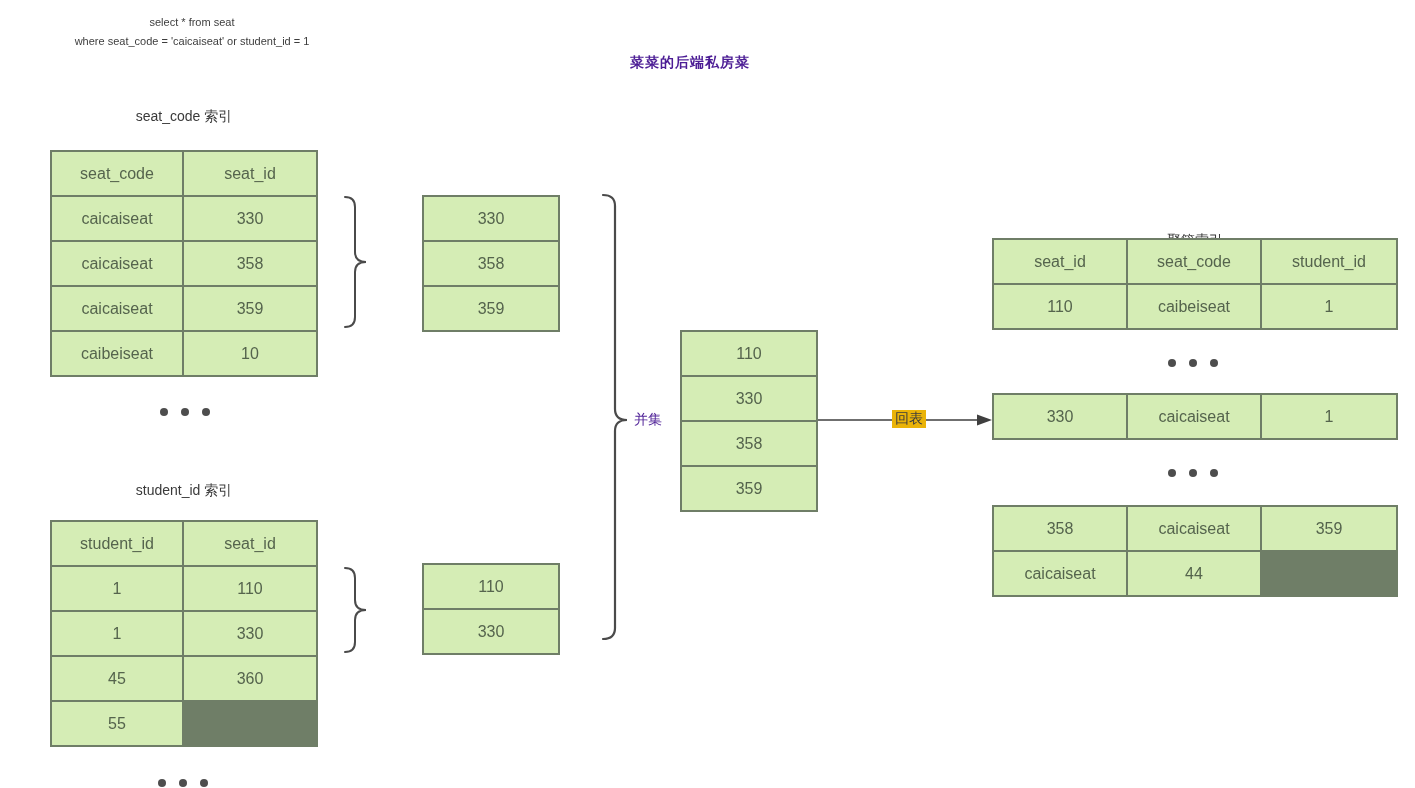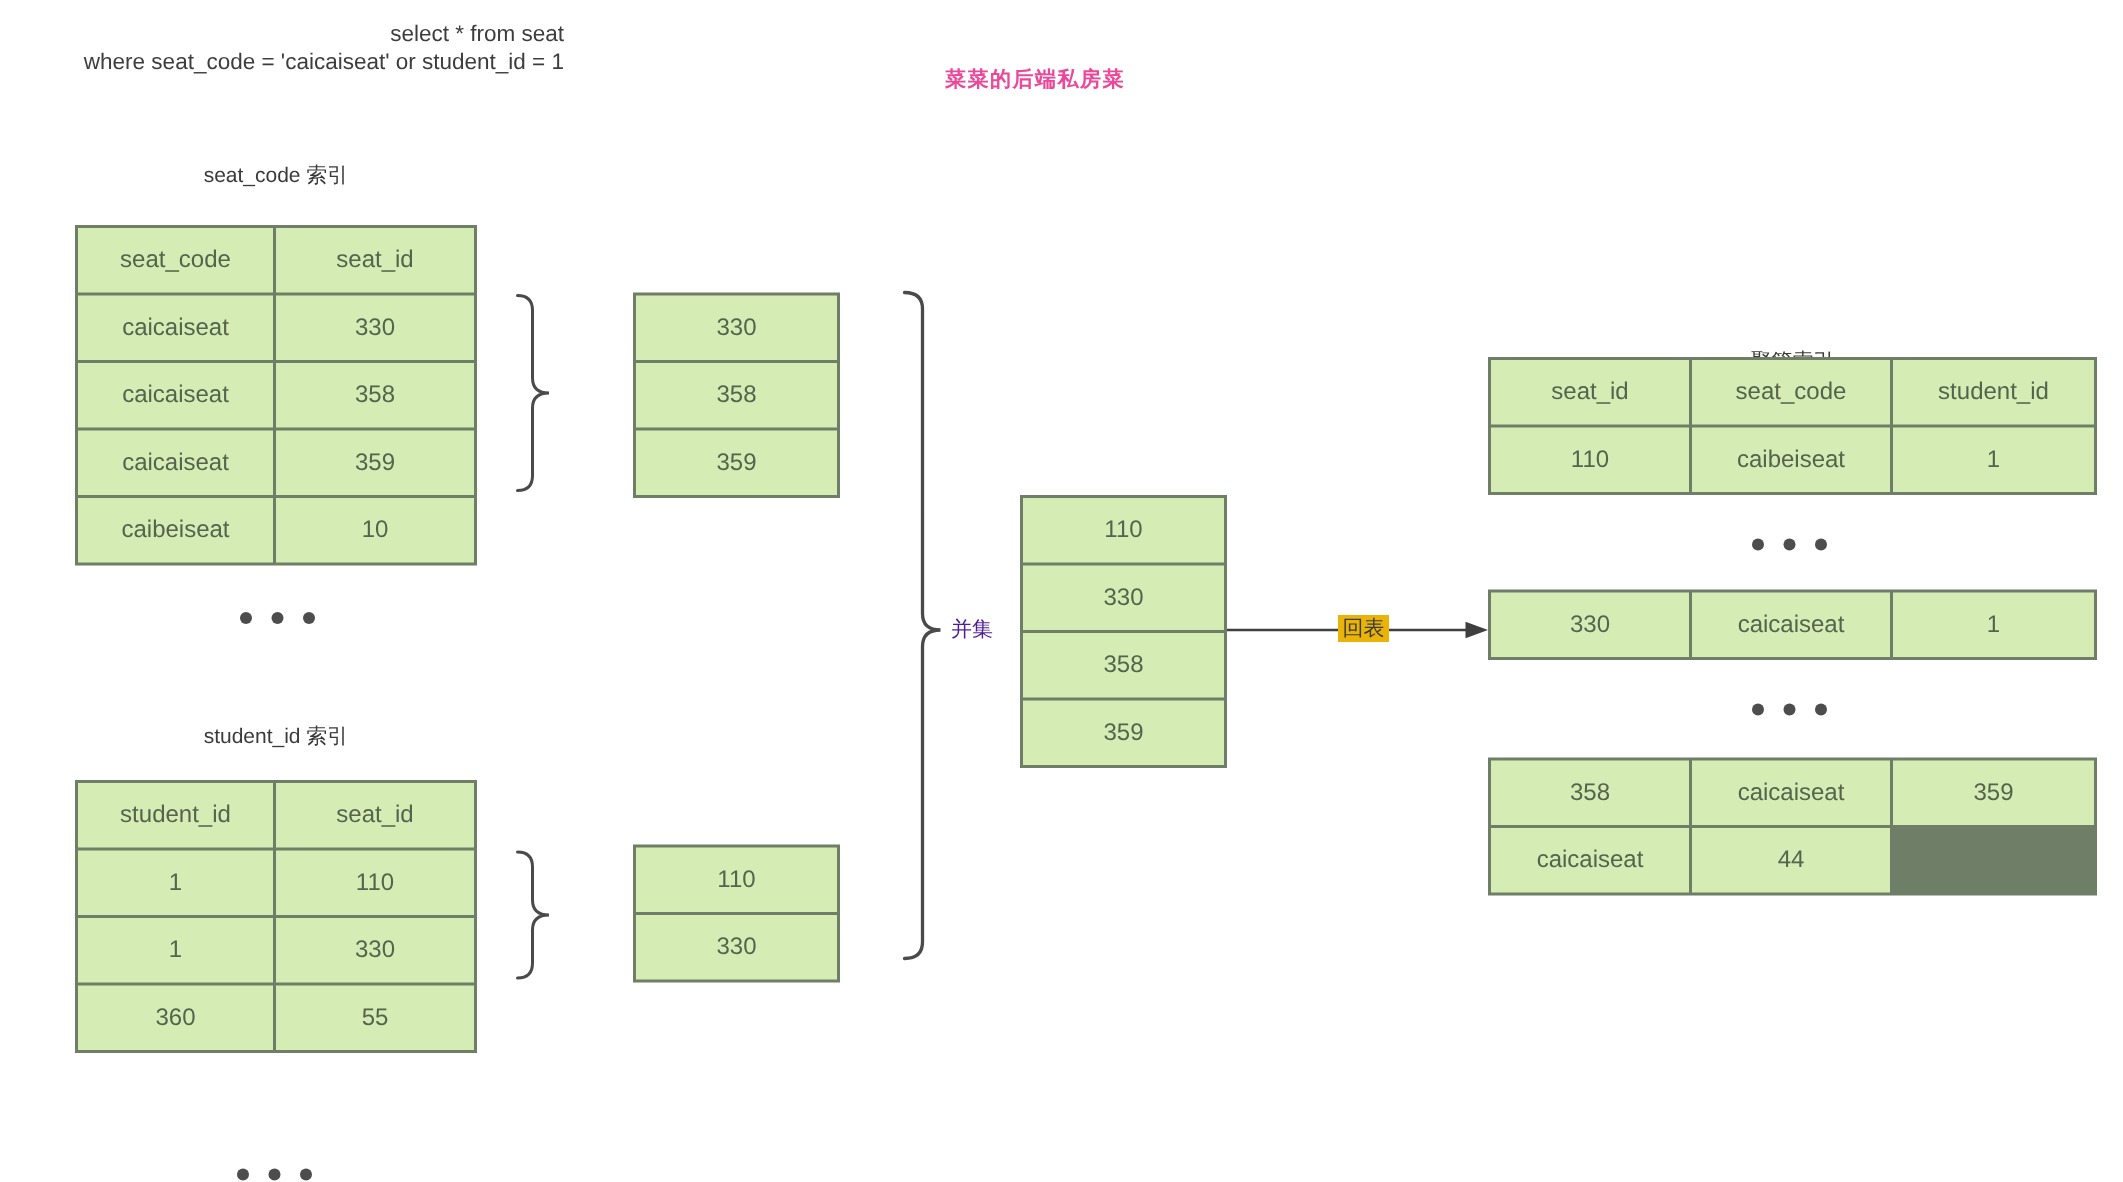--- a/index.html
+++ b/index.html
@@ -2,26 +2,26 @@
 <html><head>
 <meta charset="utf-8">
 <style>
   html,body{margin:0;padding:0;background:#ffffff;}
   #stage{
     position:relative;width:1415px;height:788px;overflow:hidden;background:#ffffff;
     font-family:"Liberation Sans","DejaVu Sans",sans-serif;
   }
   .abs{position:absolute;}
   .sql{
-    left:8px;top:13px;width:368px;text-align:right;
-    font-size:15px;line-height:19px;color:#3d3d3d;
+    left:8px;top:13px;width:368px;text-align:center;
+    font-size:11px;line-height:19px;color:#3d3d3d;
   }
   .watermark{
-    left:630px;top:44px;font-size:14px;letter-spacing:1px;
-    color:#ec4899;font-weight:bold;
+    left:630px;top:54px;font-size:14px;letter-spacing:1px;
+    color:#4c1d95;font-weight:bold;
   }
   .tbl-title{
     font-size:14px;color:#3a3a3a;text-align:center;
   }
   .tbl{
     display:grid;background:#6f7e67;gap:2px;padding:2px;box-sizing:border-box;
     grid-auto-rows:43px;
   }
   .cell{
     background:#d5edb5;display:flex;align-items:center;justify-content:center;
@@ -80,20 +80,21 @@
 
   <div class="abs tbl-title" style="left:50px;top:482px;width:268px;">student_id 索引</div>
 
   <div class="abs tbl" style="left:50px;top:520px;width:268px;grid-template-columns:130px 132px;">
     <div class="cell">student_id</div>
     <div class="cell">seat_id</div>
     <div class="cell">1</div>
     <div class="cell">110</div>
     <div class="cell">1</div>
     <div class="cell">330</div>
+    <div class="cell">45</div>
     <div class="cell">360</div>
     <div class="cell">55</div>
   </div>
 
   <div class="abs dots" style="left:158px;top:779px;">
     <span class="dot"></span>
       <span class="dot"></span>
       <span class="dot"></span>
   </div>
 

